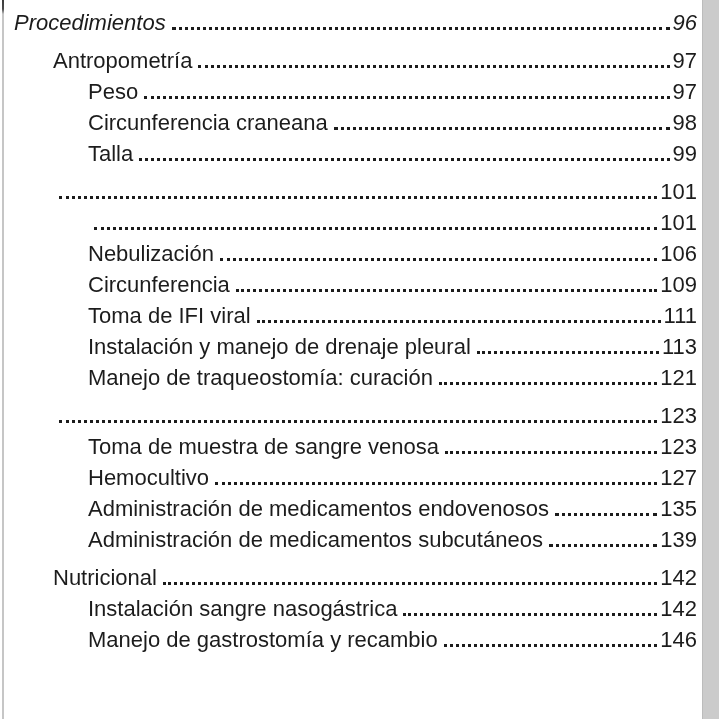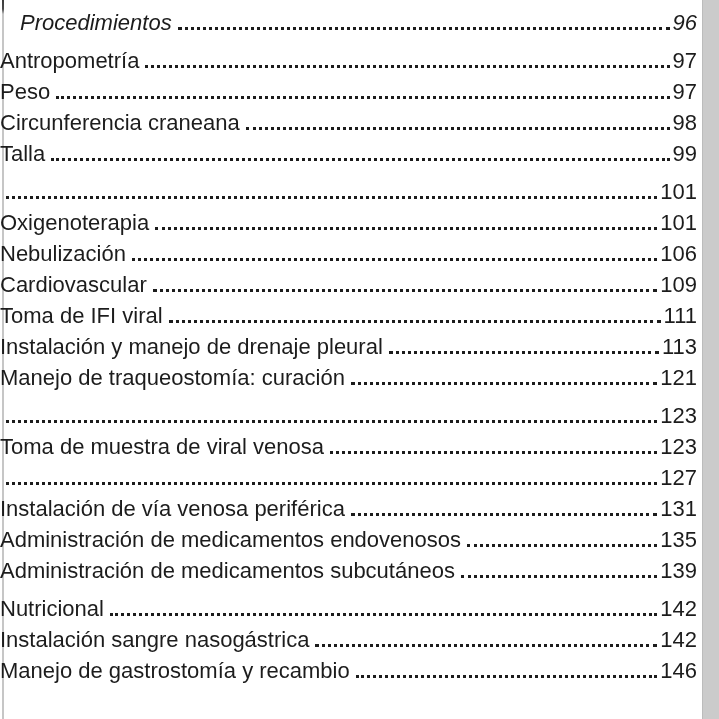--- a/index.html
+++ b/index.html
@@ -39,23 +39,23 @@
     right: 22px;
   }
   .row {
     display: flex;
     align-items: flex-end;
     height: 31px;
     line-height: 31px;
     font-size: 22px;
   }
   .gap { margin-top: 7px; }
-  .lvl0 { padding-left: 20px; font-style: italic; justify-content: center; }
-  .lvl1 { }
-  .lvl2 { }
+  .lvl0 { padding-left: 14px; font-style: italic; justify-content: center; }
+  .lvl1 { padding-left: 53px; }
+  .lvl2 { padding-left: 88px; }
   .t { white-space: nowrap; }
   .leader {
     flex: 1 1 auto;
     height: 0;
     border-bottom: 3px dotted #1c1c1c;
     margin: 0 3px 8px 6px;
     min-width: 12px;
   }
   .p {
     white-space: nowrap;
@@ -99,33 +99,32 @@
     <span class="leader"></span>
     <span class="p">99</span>
   </div>
 
   <div class="row lvl1 gap">
     <span class="leader"></span>
     <span class="p">101</span>
   </div>
 
   <div class="row lvl2">
-    <span class="t">Oxigenoterapia</span>
     <span class="leader"></span>
     <span class="p">101</span>
   </div>
 
   <div class="row lvl2">
     <span class="t">Nebulización</span>
     <span class="leader"></span>
     <span class="p">106</span>
   </div>
 
   <div class="row lvl2">
-    <span class="t">Cardiovascular</span>
+    <span class="t">Circunferencia</span>
     <span class="leader"></span>
     <span class="p">109</span>
   </div>
 
   <div class="row lvl2">
     <span class="t">Toma de IFI viral</span>
     <span class="leader"></span>
     <span class="p">111</span>
   </div>
 
@@ -140,35 +139,31 @@
     <span class="leader"></span>
     <span class="p">121</span>
   </div>
 
   <div class="row lvl1 gap">
     <span class="leader"></span>
     <span class="p">123</span>
   </div>
 
   <div class="row lvl2">
-    <span class="t">Toma de muestra de viral venosa</span>
+    <span class="t">Toma de muestra de sangre venosa</span>
     <span class="leader"></span>
     <span class="p">123</span>
   </div>
 
   <div class="row lvl2">
+    <span class="t">Hemocultivo</span>
     <span class="leader"></span>
     <span class="p">127</span>
   </div>
 
-  <div class="row lvl2">
-    <span class="t">Instalación de vía venosa periférica</span>
-    <span class="leader"></span>
-    <span class="p">131</span>
-  </div>
 
 
   <div class="row lvl2">
     <span class="t">Administración de medicamentos endovenosos</span>
     <span class="leader"></span>
     <span class="p">135</span>
   </div>
 
   <div class="row lvl2">
     <span class="t">Administración de medicamentos subcutáneos</span>

